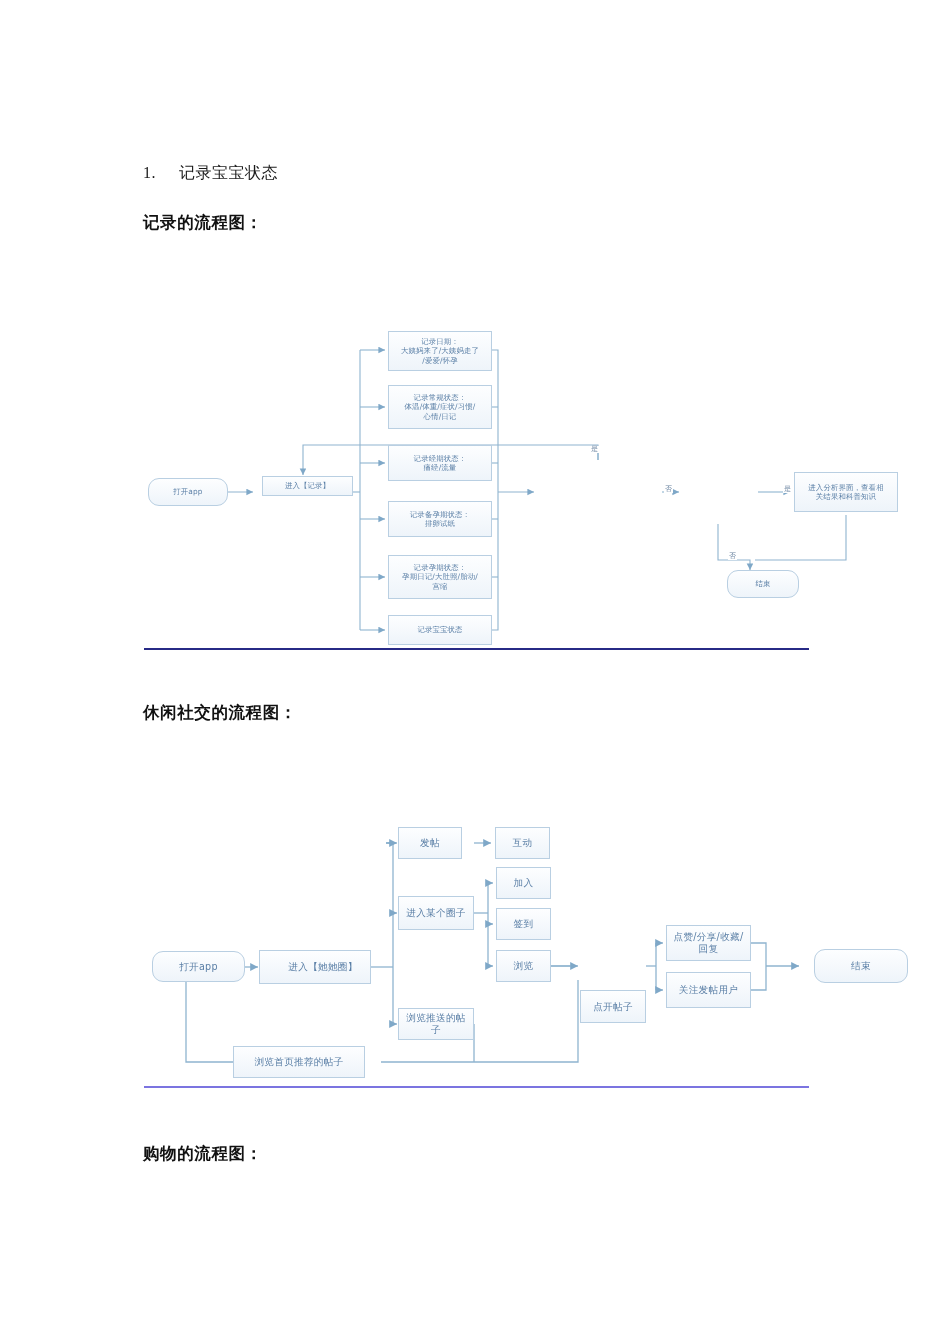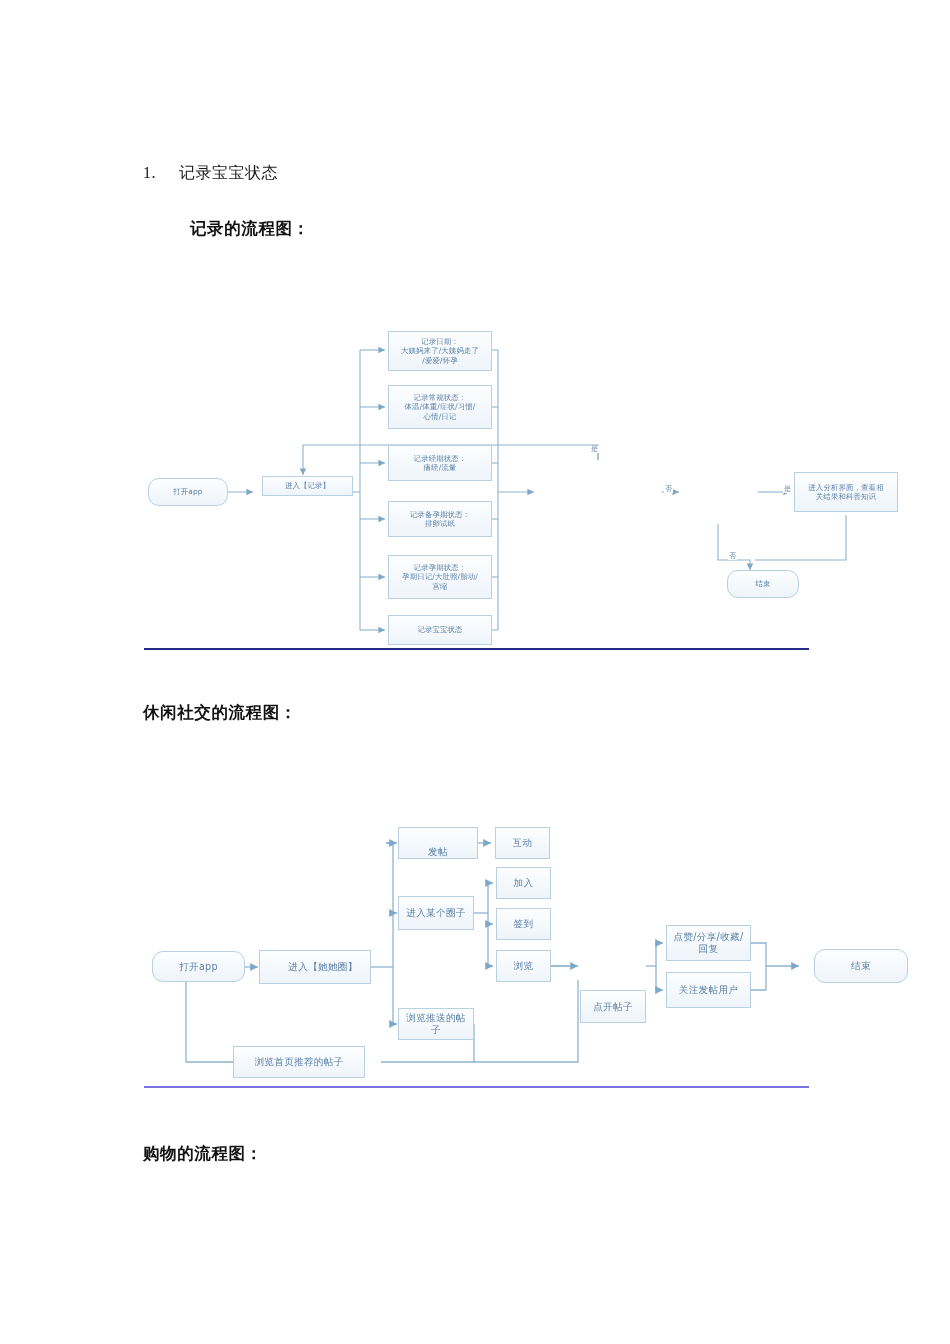--- a/index.html
+++ b/index.html
@@ -15,21 +15,21 @@
     position:absolute;left:143px;top:163px;
     font-family:"Liberation Serif","DejaVu Serif",serif;
     font-size:16px;color:#1a1a1a;letter-spacing:.5px;
   }
   .list-item .num{display:inline-block;width:36px;}
   .heading{
     position:absolute;left:143px;
     font-family:"Liberation Sans","DejaVu Sans",sans-serif;
     font-weight:bold;font-size:16.5px;color:#111;letter-spacing:.6px;
   }
-  #h-record{top:218px;margin-left:47px;}
+  #h-record{top:212px;}
   #h-social{top:702px;}
   #h-shop{top:1143px;}
 
   
   .hr{position:absolute;height:0;border:0;border-top:2px solid #2b2f8f;}
   #hr1{left:144px;top:640px;width:665px;border-top-color:#272a86;}
   #hr2{left:144px;top:1078px;width:665px;border-top-color:#7b74e0;border-top-width:2.5px;}
 
   
   .flow{position:absolute;}
@@ -230,21 +230,21 @@
       </g>
     </svg>
 
     <div class="node rounded" style="left:140px;top:151px;width:93px;height:31px;">
       <span class="t">打开app</span>
     </div>
     <div class="node" style="left:259px;top:150px;width:112px;height:34px;padding-left:16px;">
       <span class="t">进入【她她圈】</span>
     </div>
 
-    <div class="node" style="left:398px;top:27px;width:80px;height:32px;align-items:flex-end;">
+    <div class="node" style="left:398px;top:27px;width:64px;height:32px;">
       <span class="t">发帖</span>
     </div>
     <div class="node" style="left:495px;top:27px;width:55px;height:32px;">
       <span class="t">互动</span>
     </div>
 
     <div class="node" style="left:398px;top:96px;width:76px;height:34px;">
       <span class="t">进入某个圈子</span>
     </div>
     <div class="node" style="left:496px;top:67px;width:55px;height:32px;">

